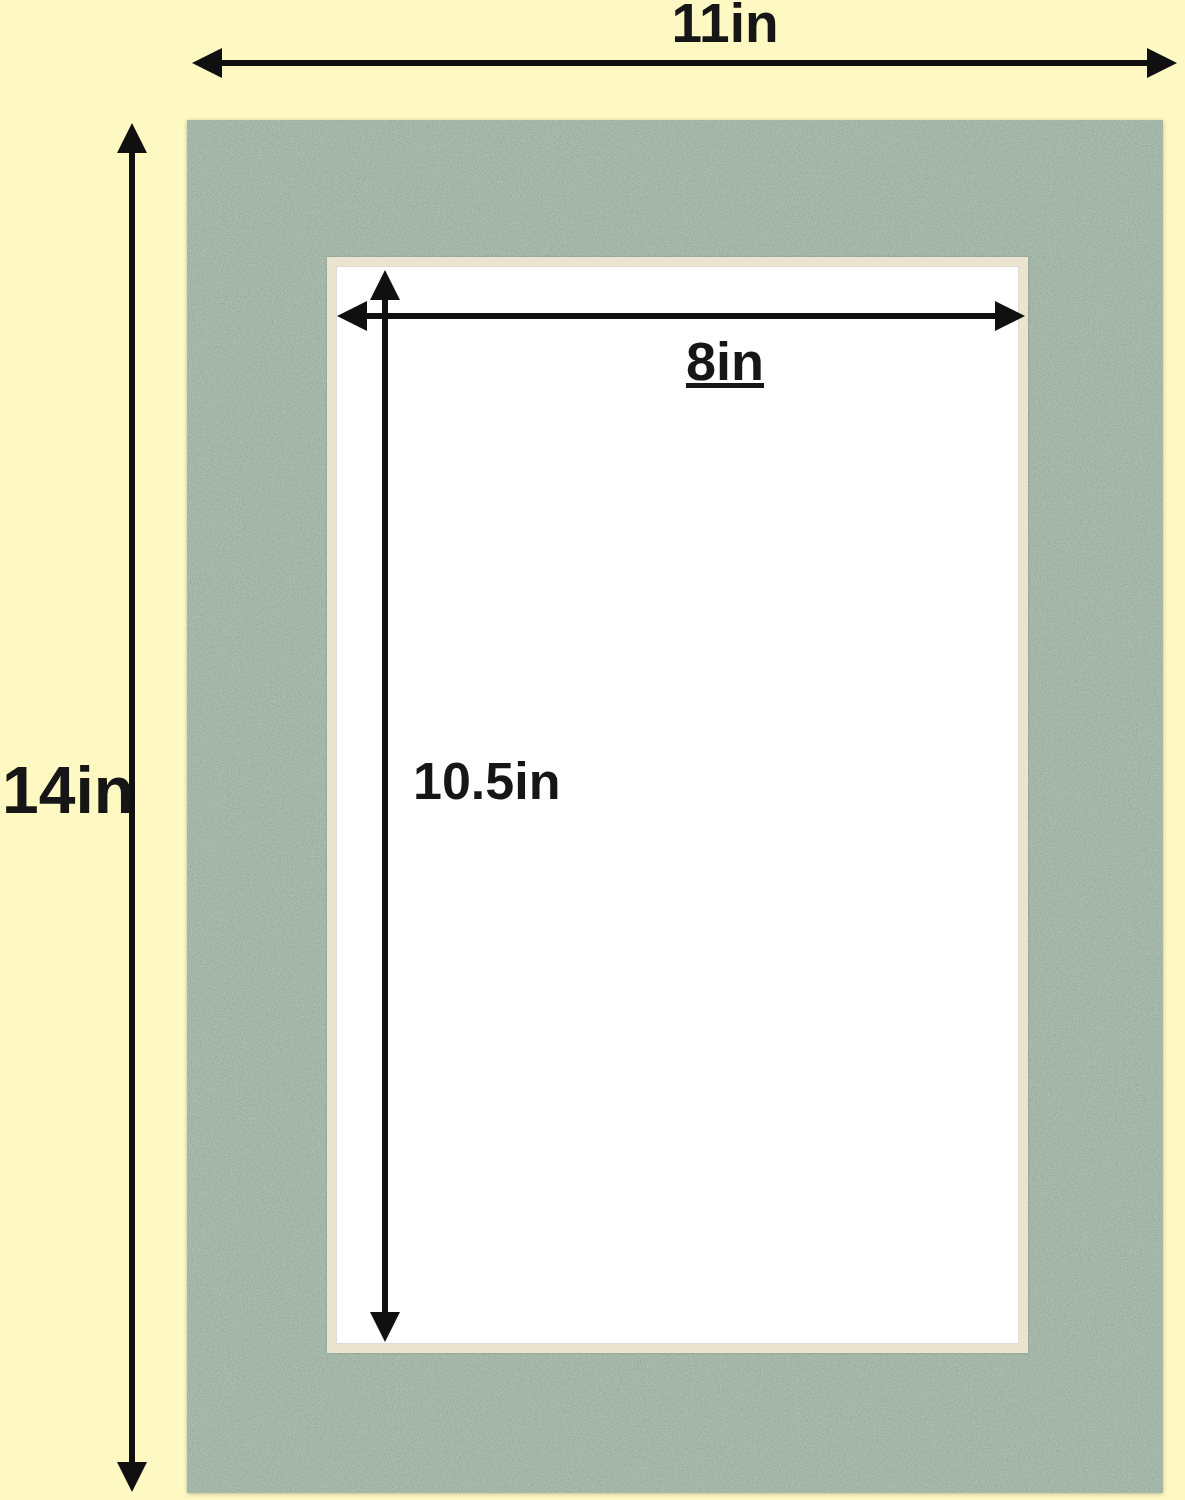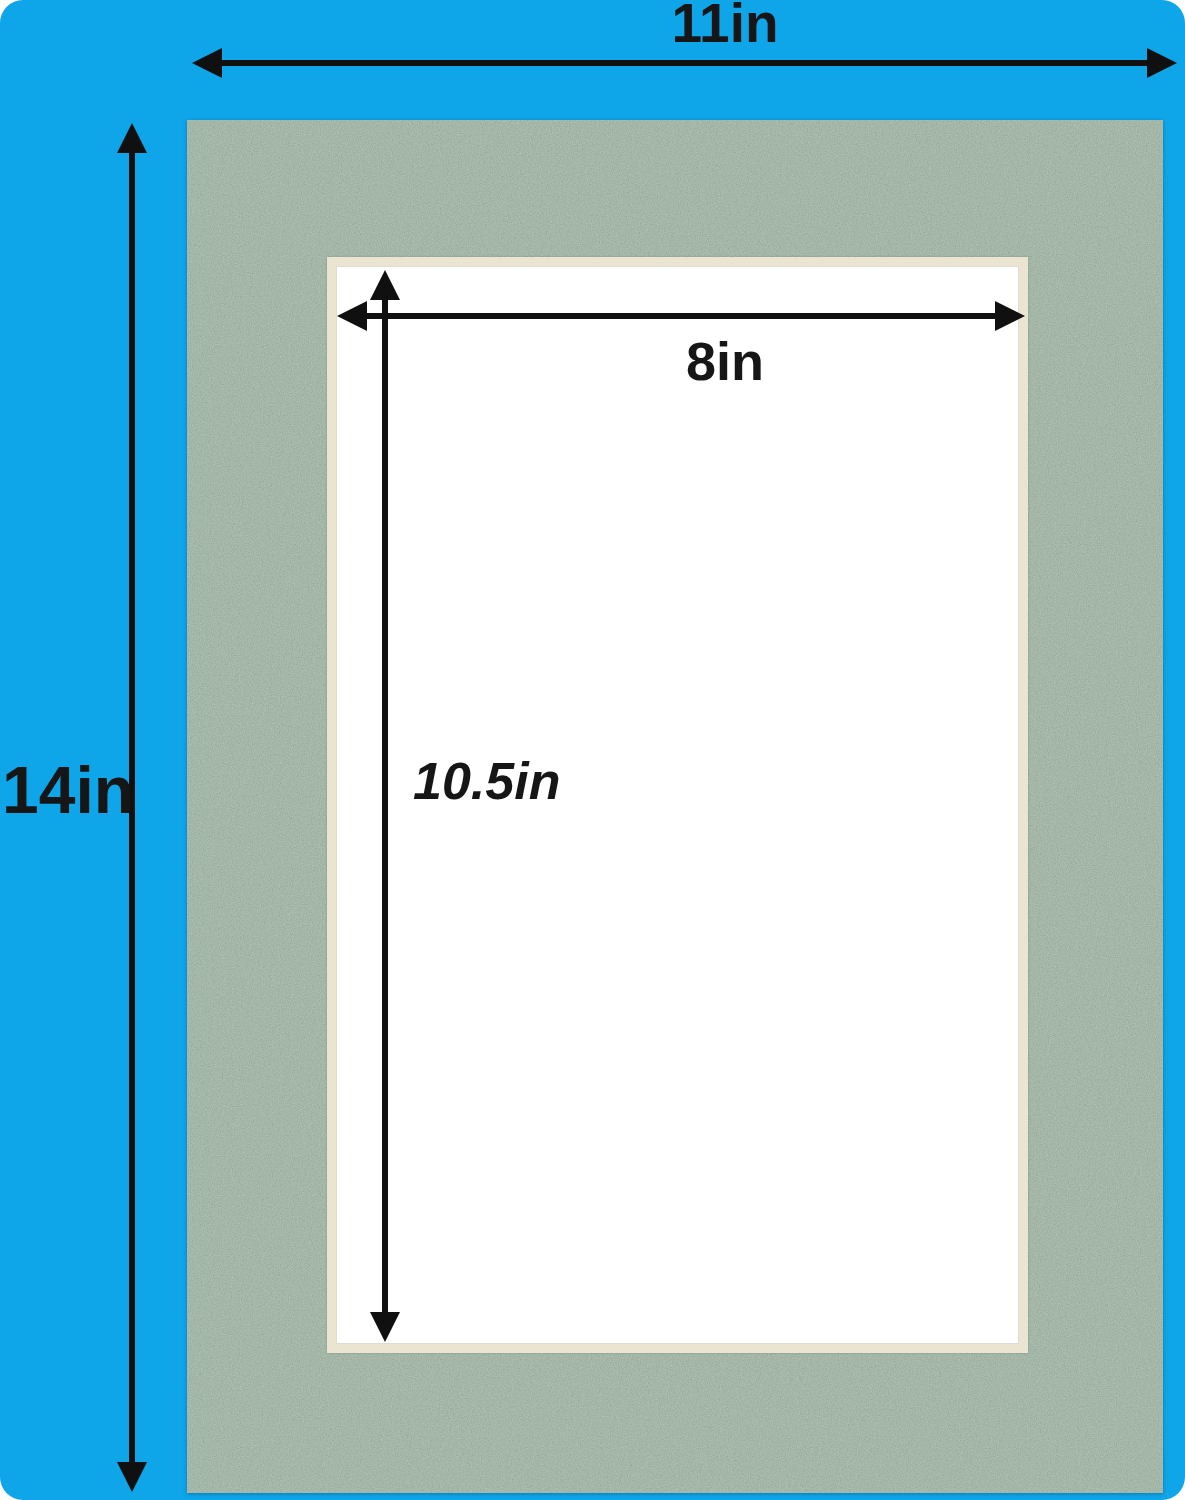--- a/index.html
+++ b/index.html
@@ -73,32 +73,32 @@
     left: 2px;
     top: 757px;
     font-size: 66px;
   }
   .label-opening-width {
     left: 575px;
     top: 334px;
     width: 300px;
     text-align: center;
     font-size: 54px;
+    text-decoration: underline;
   }
   .label-opening-height {
     left: 413px;
     top: 755px;
     font-size: 52px;
-    font-style: italic;
   }
 </style>
 </head>
 <body>
 
-<div class="stage" style="background: #0ea5e9; border-radius: 23px;">
+<div class="stage" style="background: #fef9c3;">
 
   <div class="mat" style="background: rgb(91, 114, 96);">
     <svg class="mat-texture" xmlns="http://www.w3.org/2000/svg" preserveAspectRatio="none">
       <filter id="paperNoise" x="0" y="0" width="100%" height="100%">
         <feTurbulence type="fractalNoise" baseFrequency="0.9" numOctaves="3" seed="4" stitchTiles="stitch"></feTurbulence>
         <feColorMatrix type="matrix" values="0.20 0 0 0 0.27
                   0.20 0 0 0 0.37
                   0.20 0 0 0 0.29
                   0    0 0 0 1"></feColorMatrix>
       </filter>

